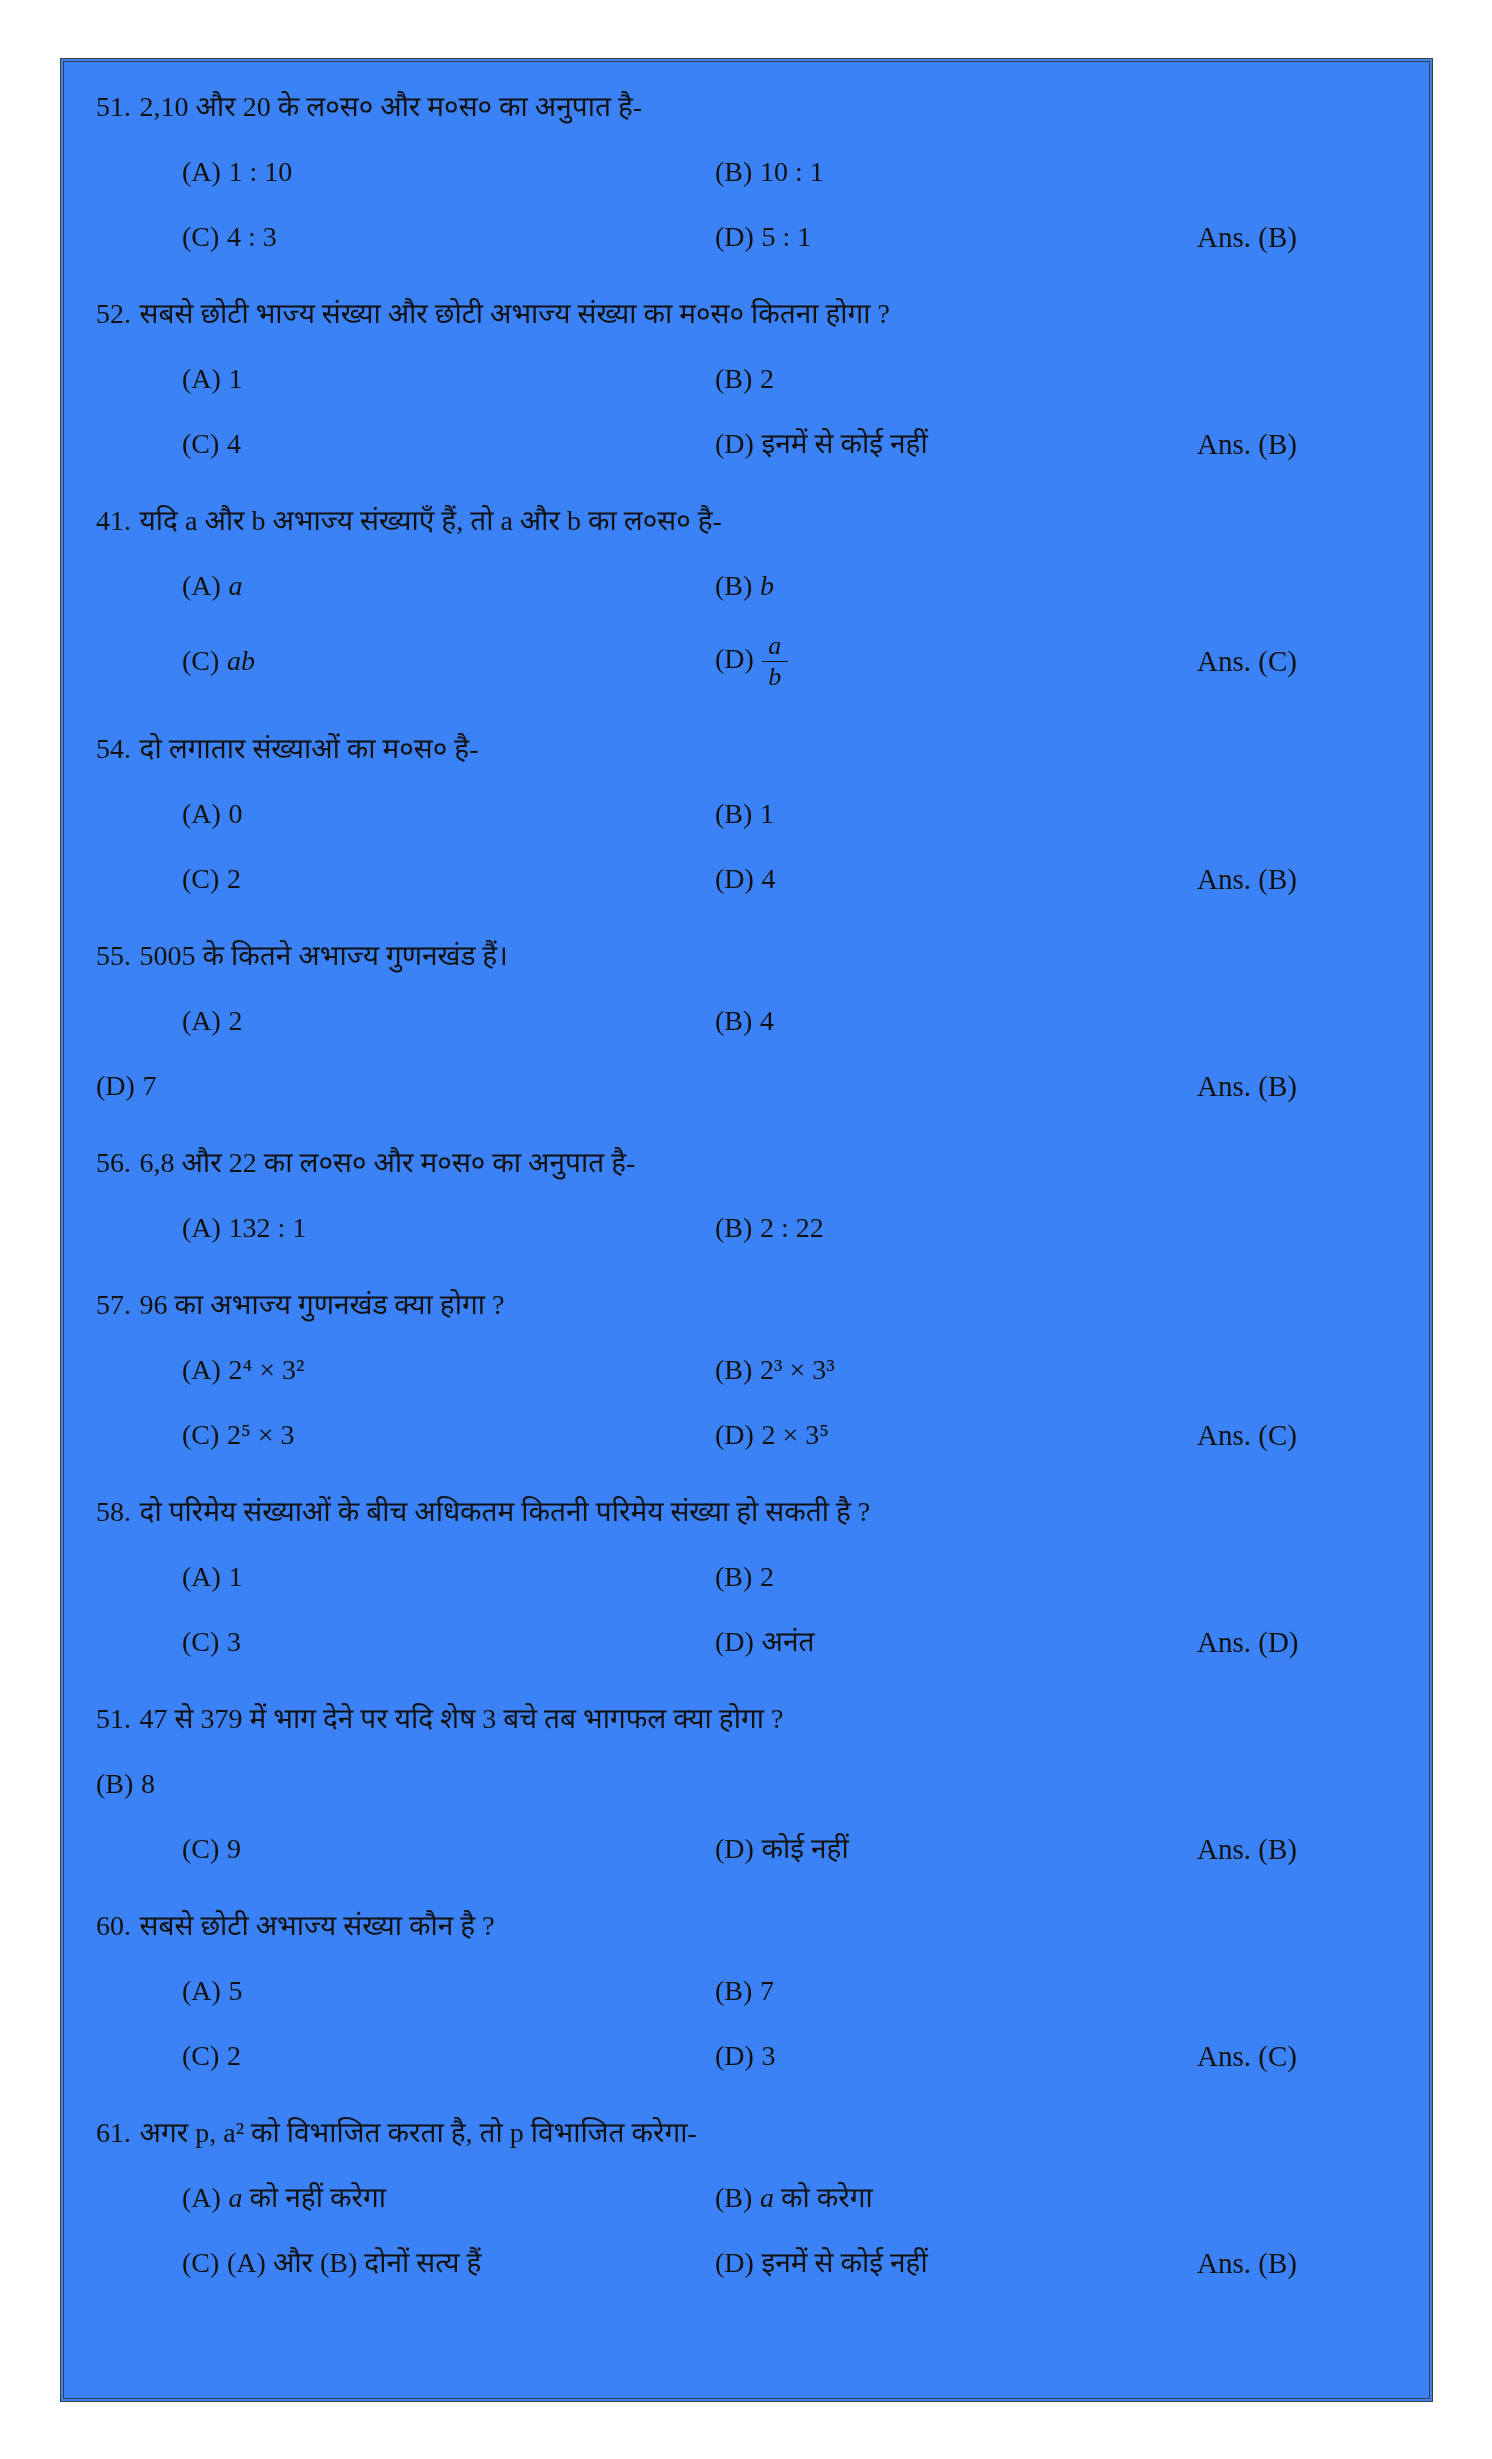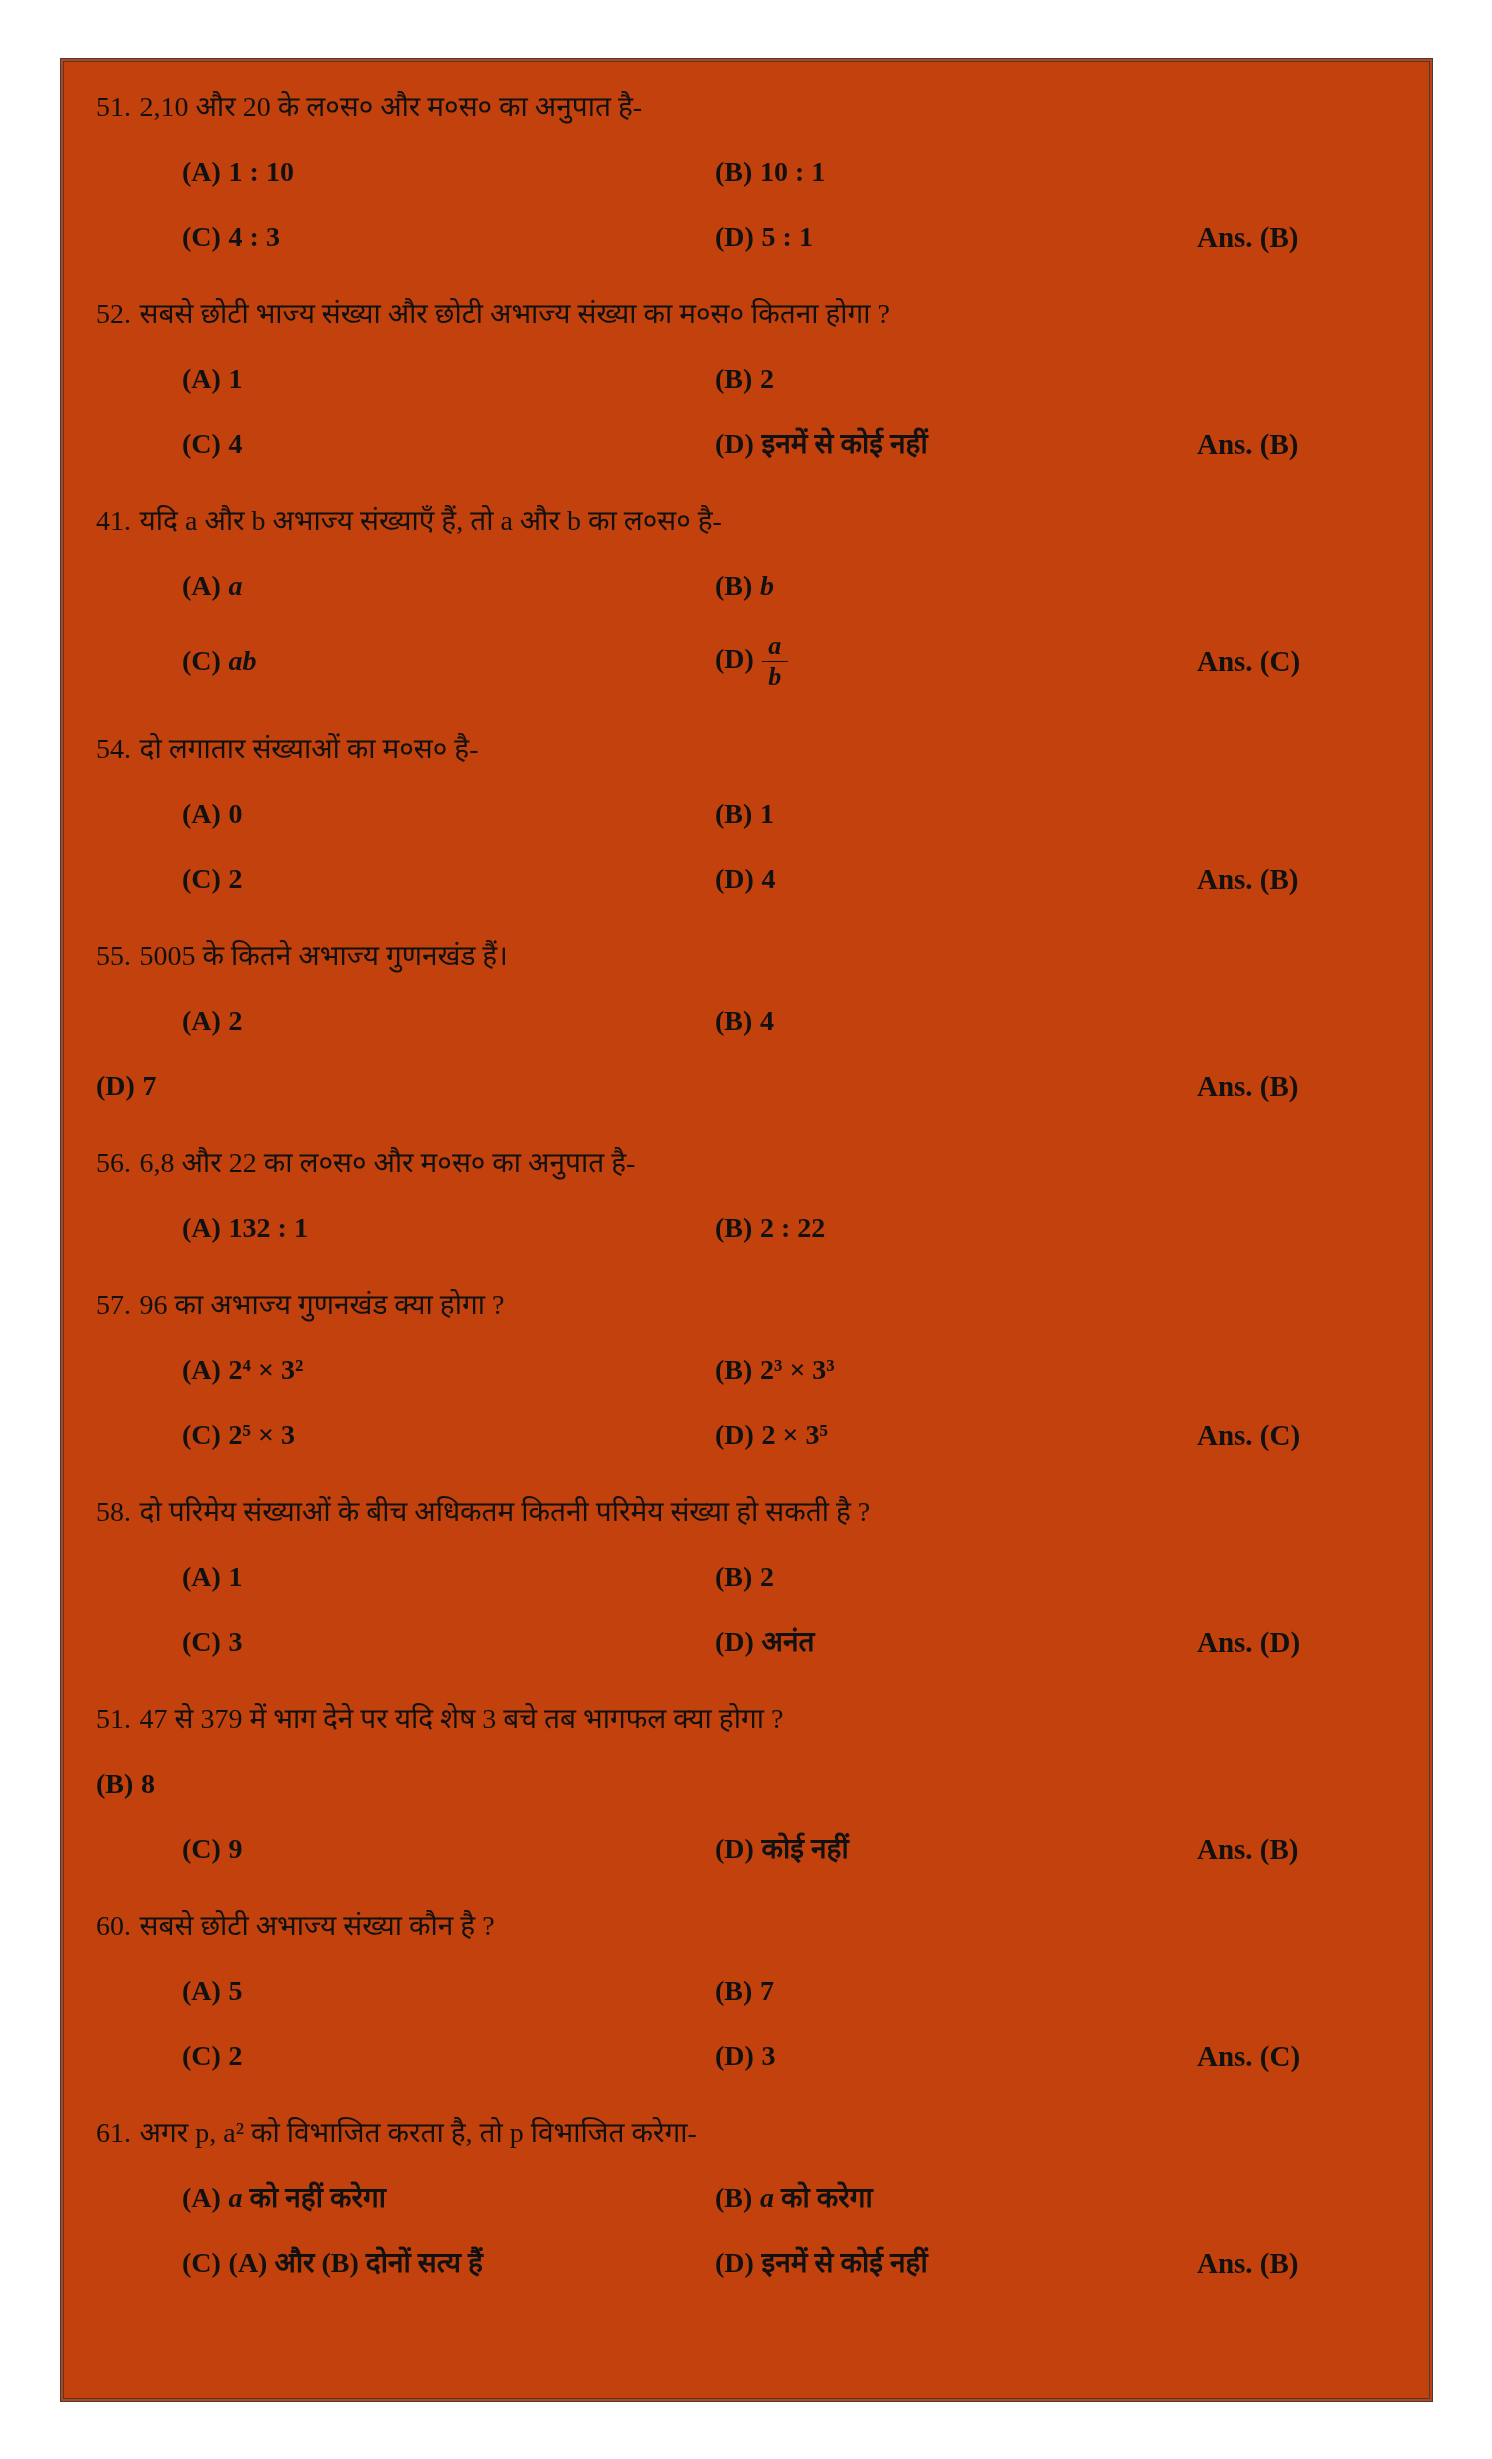--- a/index.html
+++ b/index.html
@@ -14,37 +14,36 @@
     position: relative;
     width: 1493px; height: 2459px;
     background: #fff;
   }
   .frame {
     margin: 58px 60px 0 60px;
     height: 2344px;
     border: 4.8px double #3f3f3f;
     padding: 25px 25px 0 32px;
     overflow: hidden;
-    background: #c2410c;
+    background: #3b82f6;
   }
   .q { margin: 0 0 37px 0; }
   .q-line {
     margin: 0 0 25px 0;
     font-size: 28px;
     line-height: 40px;
     white-space: nowrap;
   }
   .q-num { margin-right: 8.6px; }
   .opt-row {
     display: flex;
     align-items: center;
     margin: 0 0 25px 0;
     font-size: 28px;
     line-height: 40px;
-    font-weight: bold;
   }
   .opt-row:last-child { margin-bottom: 0; }
   .opt { white-space: nowrap; }
   .opt-a { margin-left: 86px; width: 533px; }
   .opt-b { width: 452px; }
   .opt-label { margin-right: 7.7px; }
   .ans {
     margin-left: auto;
     width: 207px;
     font-size: 29px;

